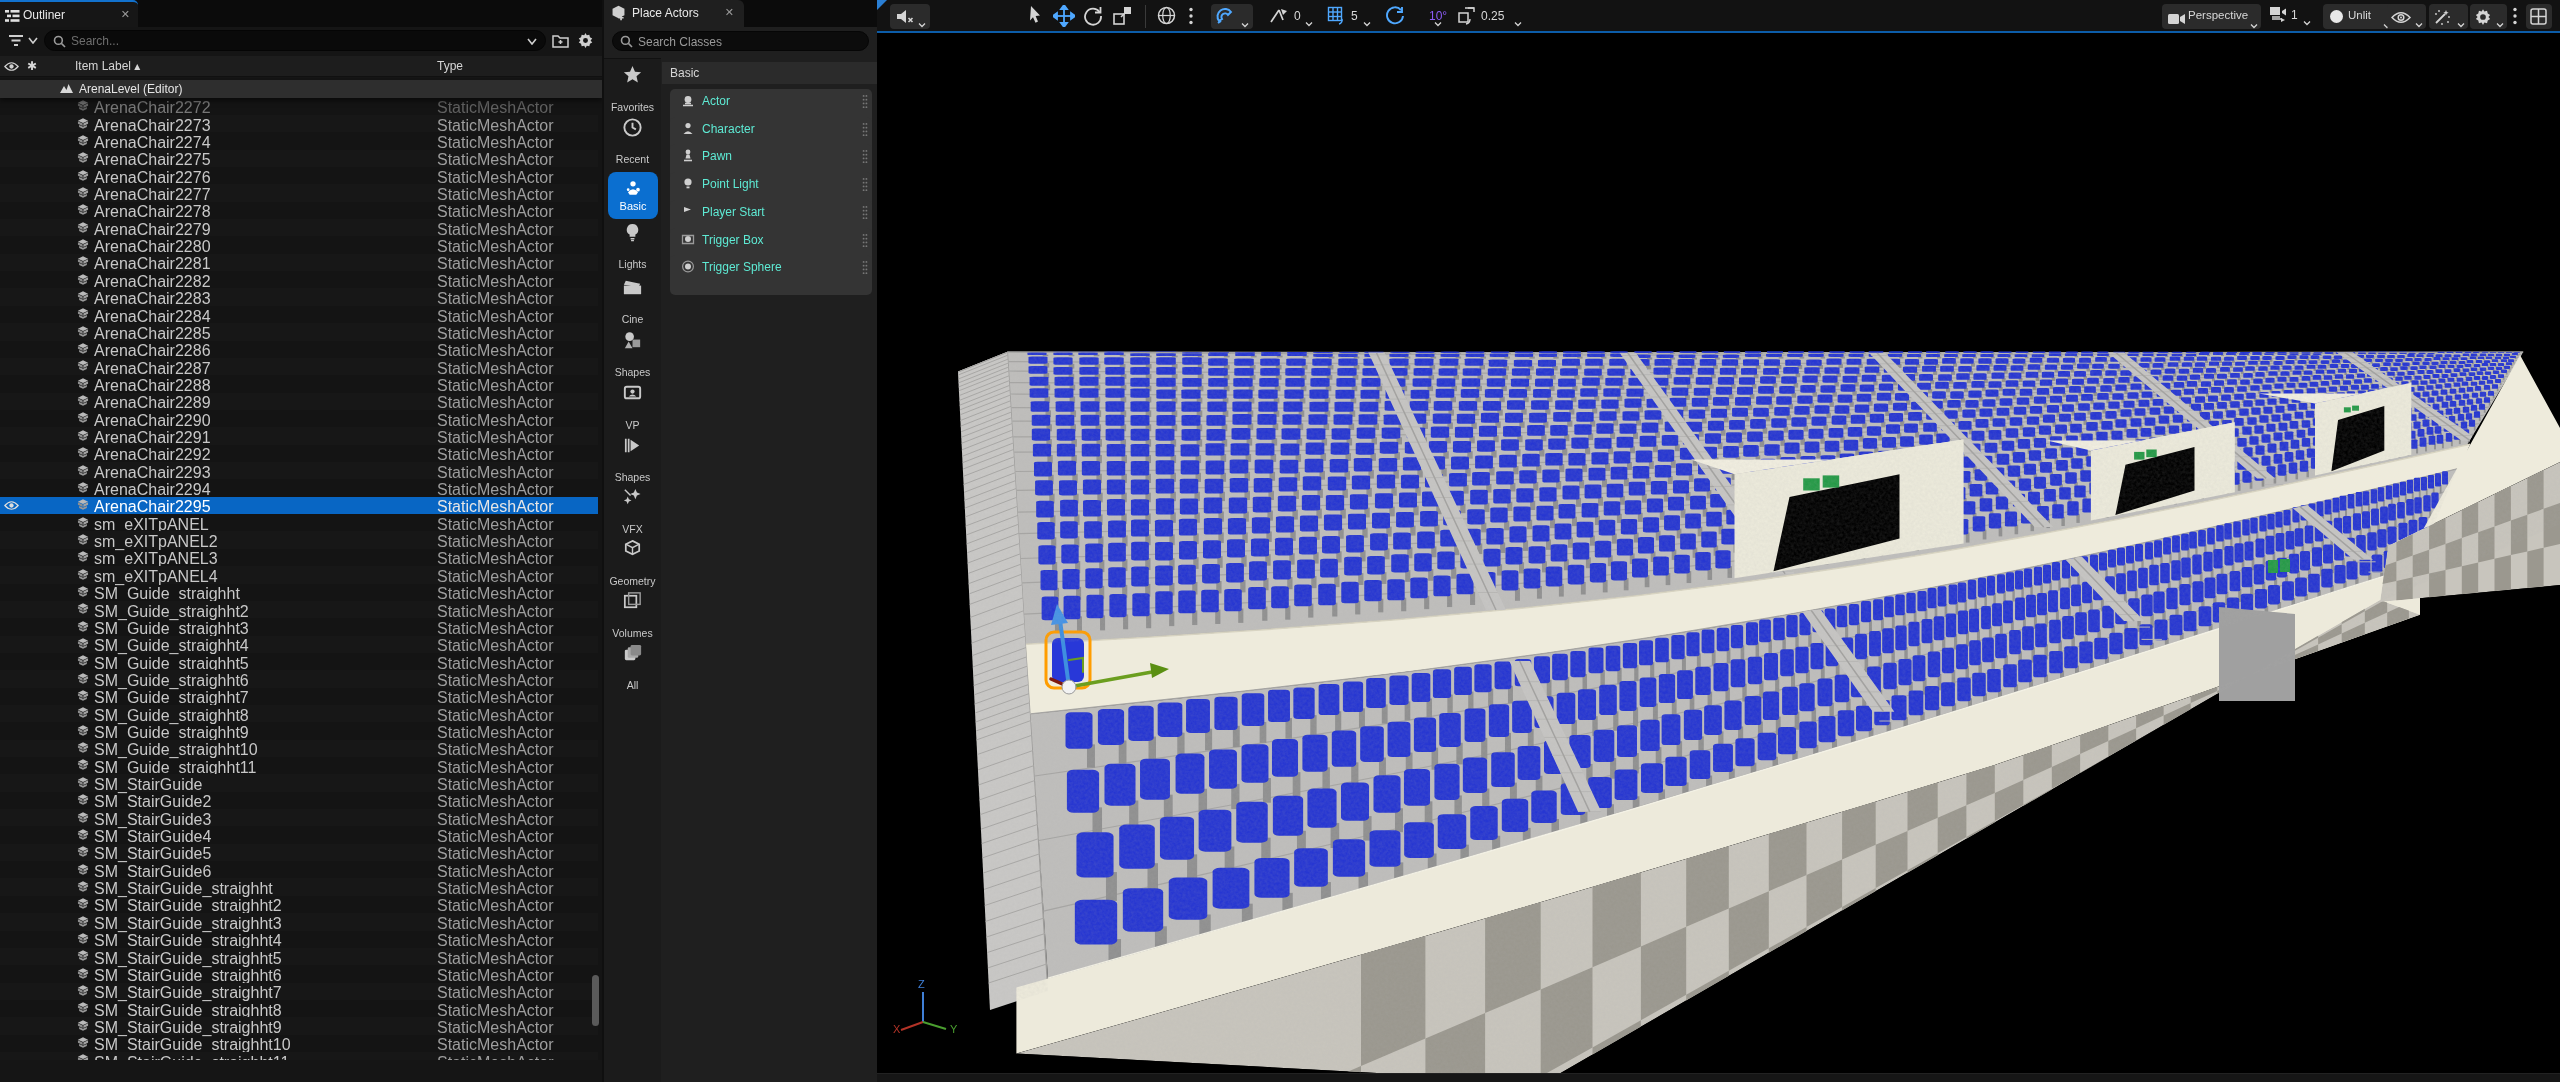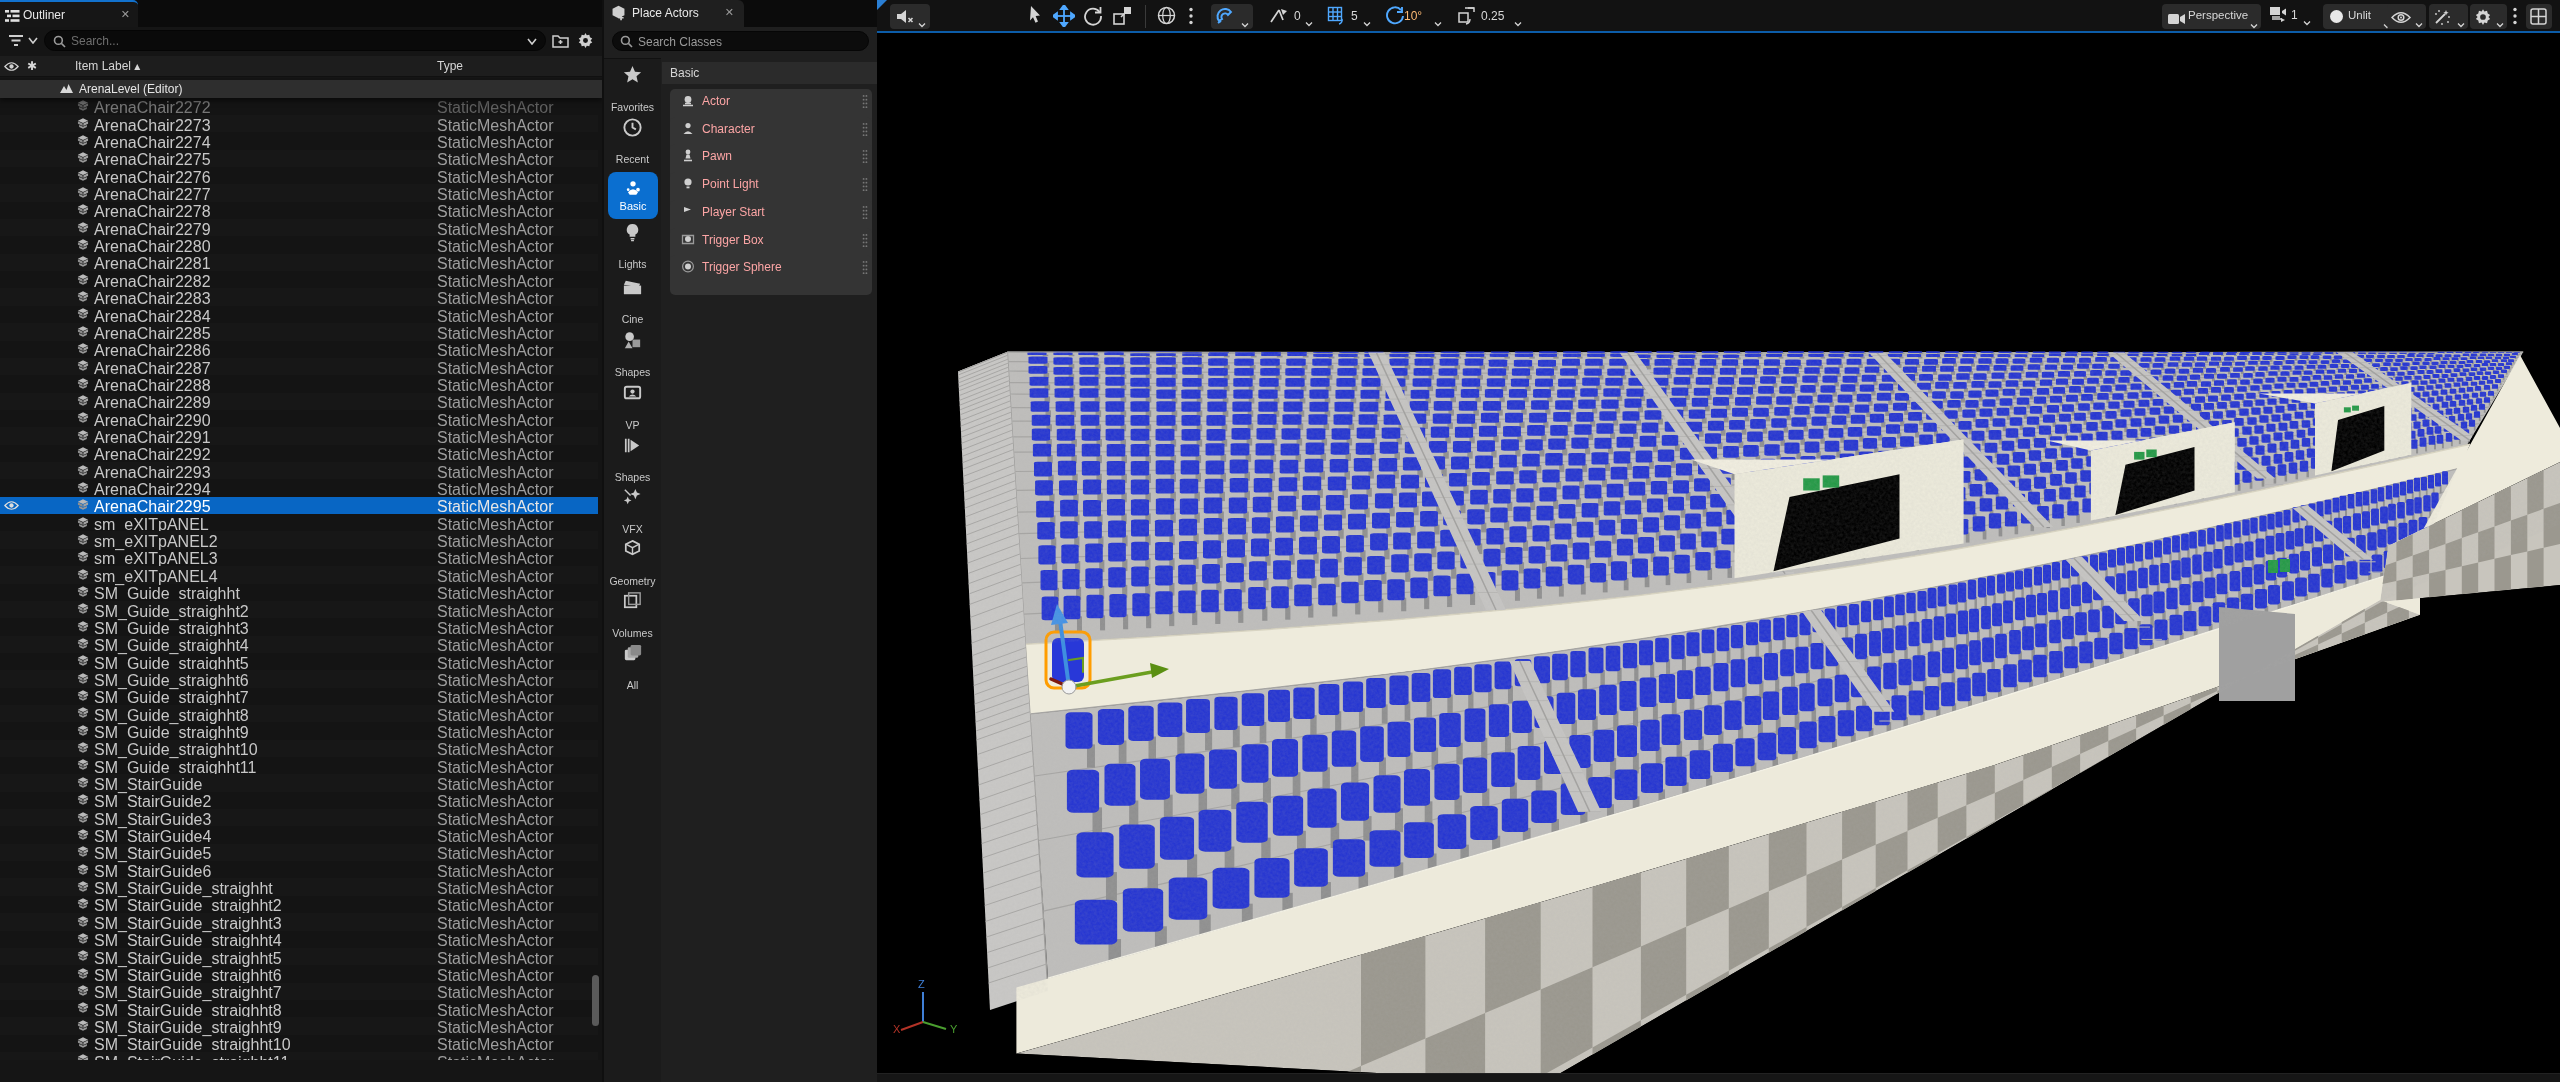--- a/index.html
+++ b/index.html
@@ -40,21 +40,21 @@
 #pa-search { position:absolute; left:8px; right:8px; top:31px; height:20px; background:#0c0c0c; border:1px solid #060606; border-radius:10px; }
 #pa-search .ph { position:absolute; left:25px; top:3px; color:#9a9a9a; font-size:12px; }
 #pa-side { position:absolute; left:0; top:58px; bottom:0; width:57px; background:#1b1b1b; border-top:1px solid #111; }
 .sbit { position:absolute; left:0; width:57px; text-align:center; color:#c9c9c9; }
 .sbit svg { display:inline-block; }
 .sblb { font-size:10.5px; margin-top:10px; }
 .sbsel { position:absolute; left:4px; top:113px; width:50px; height:47px; background:#0b6fd0; border-radius:8px; text-align:center; color:#fff; font-size:11px; padding-top:6px; }
 #pa-content { position:absolute; left:57px; top:58px; right:0; bottom:0; background:#1f1f1f; }
 #pa-basic { position:absolute; top:4px; left:1px; right:0; height:22px; background:#2b2b2b; color:#d6d6d6; font-size:12px; }
 #pa-basic span { position:absolute; left:8px; top:4px; }
-.pitem { position:absolute; left:9px; right:5px; height:40px; background:#343434; border-radius:5px; color:#fca5a5; font-size:12px; }
+.pitem { position:absolute; left:9px; right:5px; height:40px; background:#343434; border-radius:5px; color:#5eead4; font-size:12px; }
 .pitem span { position:absolute; left:32px; top:5px; }
 .pitem .pic { position:absolute; left:10px; top:4px; width:16px; height:16px; }
 .pitem .grip { position:absolute; right:4px; top:5px; width:6px; height:15px; }
 
 #vp { left:877px; width:1683px; background:#000; }
 #vp-toolbar { position:absolute; top:0; left:0; right:0; height:33px; background:#121212; border-bottom:2px solid #0c5ca8; }
 #vp-corner { position:absolute; left:0; top:0; width:0; height:0; border-left:10px solid #2a7fd4; border-bottom:10px solid transparent; }
 #vp-scene { position:absolute; top:33px; left:0; right:0; bottom:0; background:#000; }
 #vp-foot { position:absolute; left:0; right:0; bottom:0; height:9px; background:#161616; border-top:1px solid #222; z-index:4; }
 </style></head>
@@ -3198,21 +3198,21 @@
           </g>
         </svg></div>
 <div style="position:absolute;left:474px;top:9px;color:#d8d8d8;font-size:12px">5</div>
 <div style="position:absolute;left:486px;top:13px"><svg width="8" height="6" viewBox="0 0 8 6">
           <path d="M1 1.5 L4 4.5 L7 1.5" fill="none" stroke="#d4d4d4" stroke-width="1.3"></path>
         </svg></div>
 <div style="position:absolute;left:508px;top:6px"><svg width="20" height="19" viewBox="0 0 20 19">
           <path d="M16 4 A8 8 0 1 0 18 10" fill="none" stroke="#4fa8ff" stroke-width="1.9"></path>
           <path d="M17 1 v5 h-5" fill="none" stroke="#4fa8ff" stroke-width="1.9"></path>
         </svg></div>
-<div style="position:absolute;left:527px;top:9px;color:#fdba74;font-size:12px">10°</div>
+<div style="position:absolute;left:552px;top:9px;color:#8b5cf6;font-size:12px">10°</div>
 <div style="position:absolute;left:557px;top:13px"><svg width="8" height="6" viewBox="0 0 8 6">
           <path d="M1 1.5 L4 4.5 L7 1.5" fill="none" stroke="#d4d4d4" stroke-width="1.3"></path>
         </svg></div>
 <div style="position:absolute;left:580px;top:6px"><svg width="19" height="19" viewBox="0 0 19 19">
           <rect x="2" y="7" width="9" height="9" fill="none" stroke="#d4d4d4" stroke-width="1.5"></rect>
           <path d="M8 2 h9 M8 2 l4 0" stroke="#d4d4d4" stroke-width="1.5"></path>
           <path d="M13 13 a5 5 0 0 1 -4 5" stroke="#d4d4d4" stroke-width="1.4" fill="none"></path>
           <path d="M11 2 h6 v4" fill="none" stroke="#d4d4d4" stroke-width="1.5"></path>
         </svg></div>
 <div style="position:absolute;left:604px;top:9px;color:#d8d8d8;font-size:12px">0.25</div>

